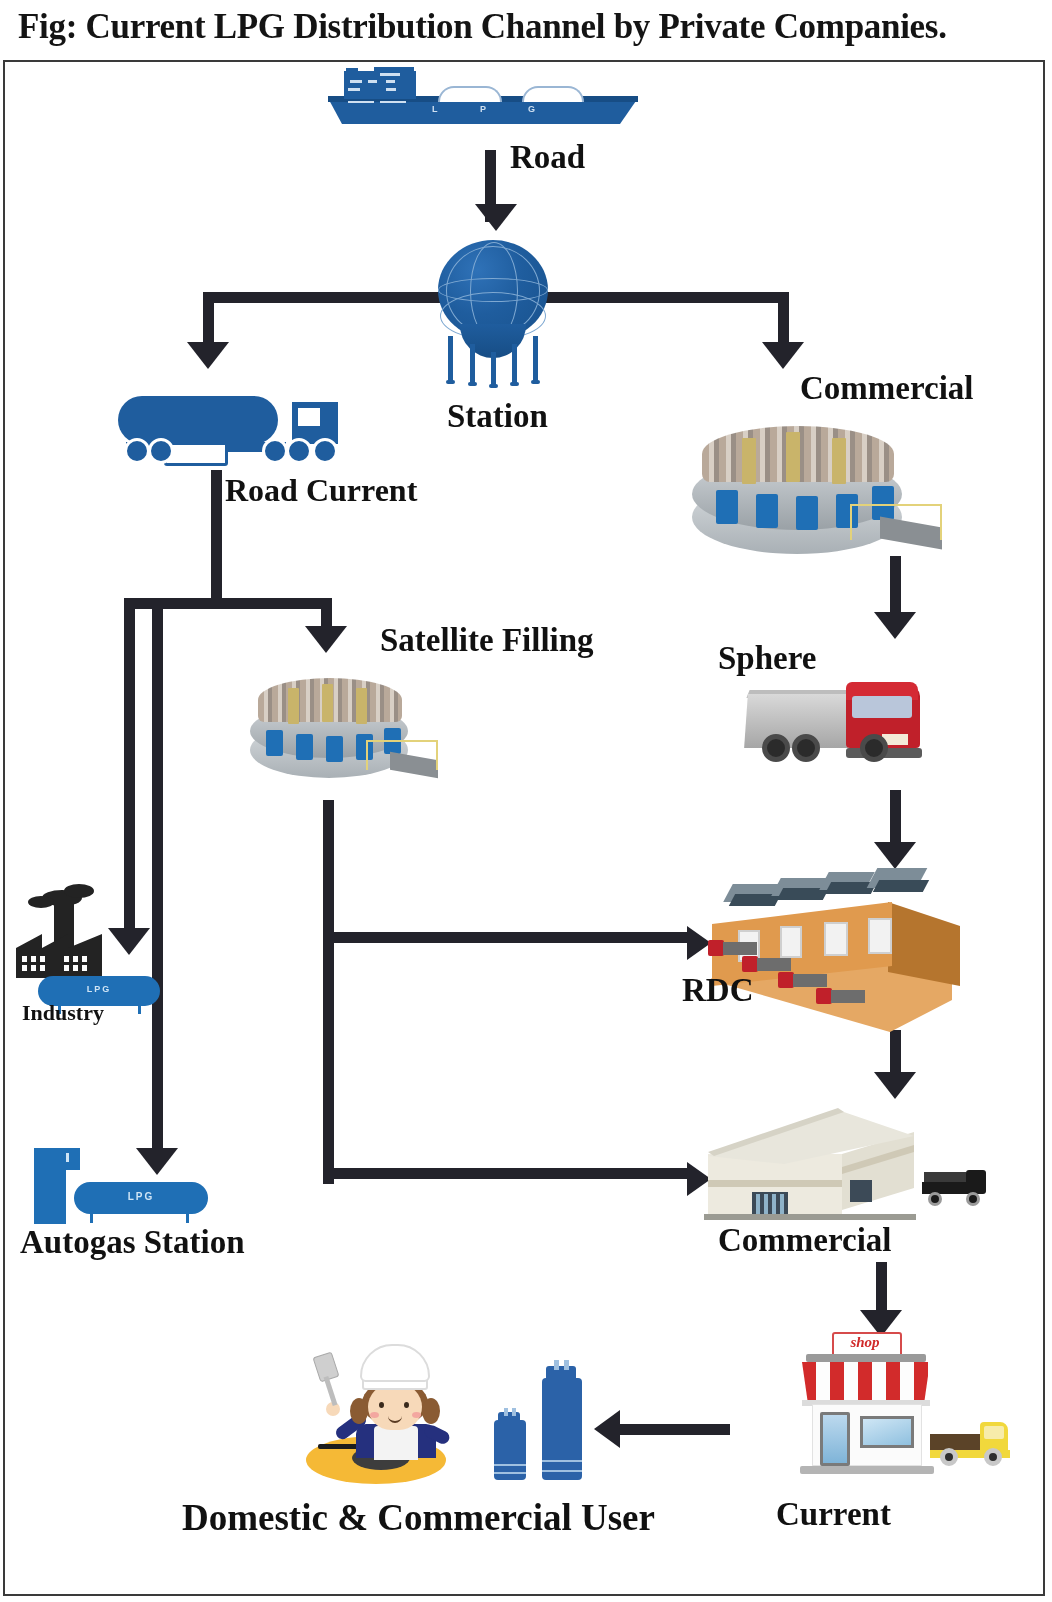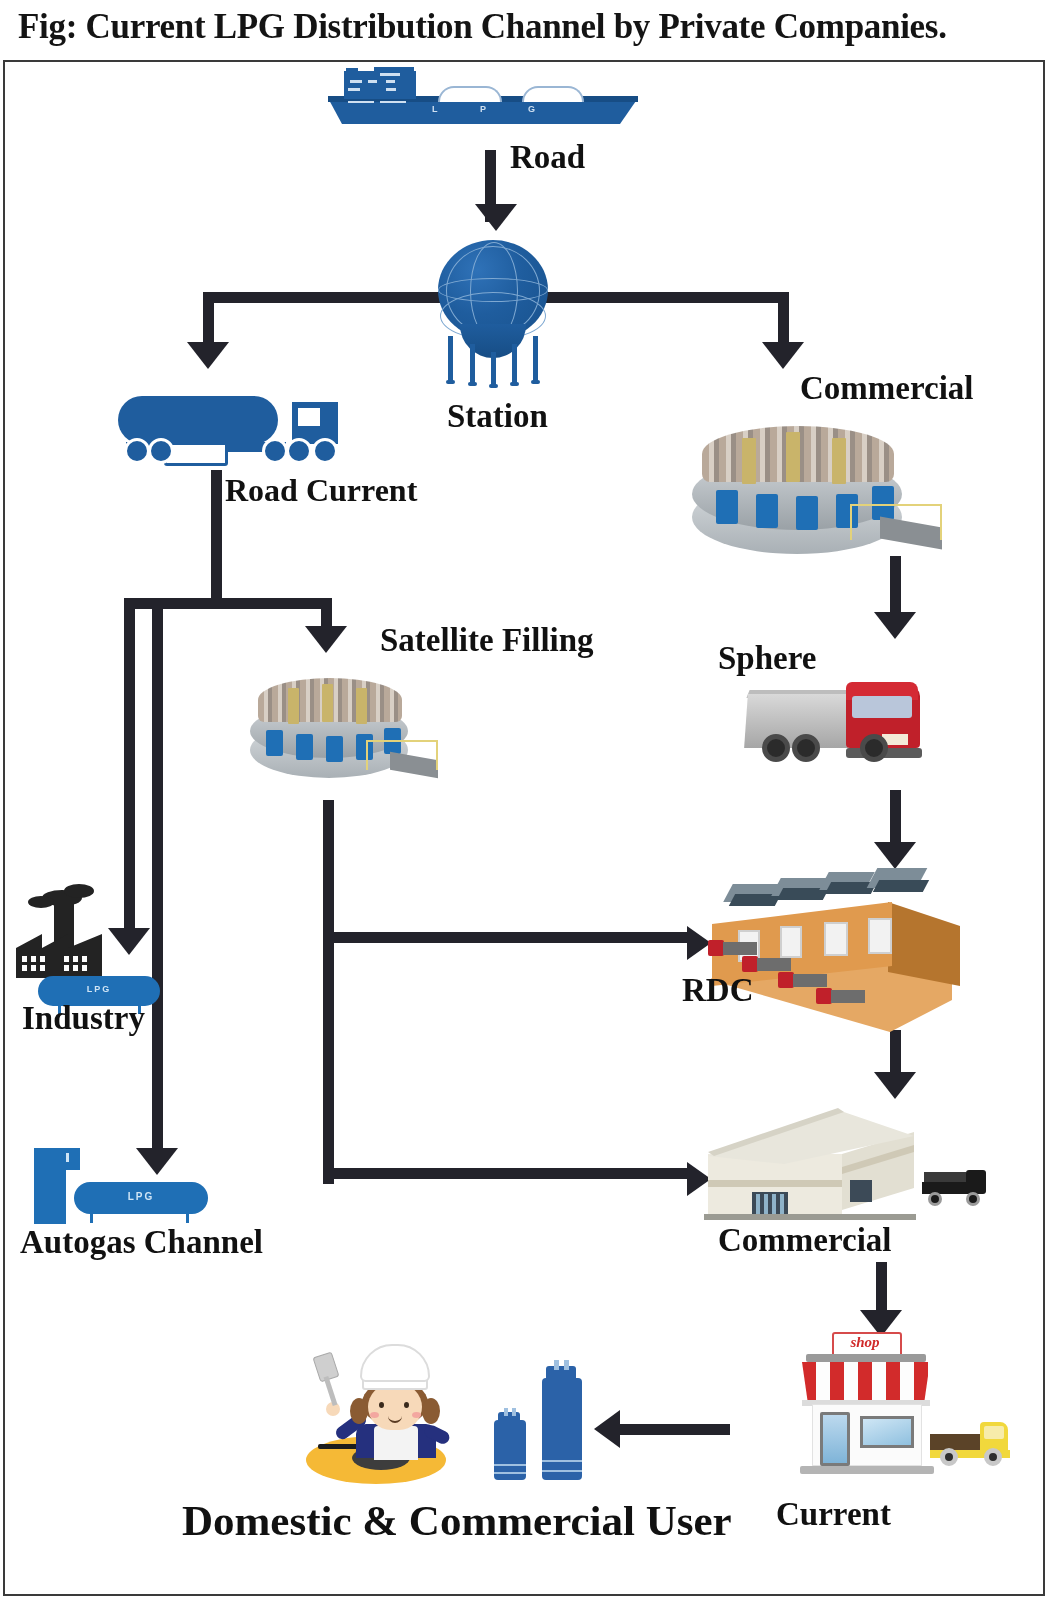--- a/index.html
+++ b/index.html
@@ -382,32 +382,32 @@
   <div class="in-win" style="left:65px;top:84px;"></div>
   <div class="in-win" style="left:74px;top:84px;"></div>
   <div class="in-win" style="left:56px;top:93px;"></div>
   <div class="in-win" style="left:65px;top:93px;"></div>
   <div class="in-win" style="left:74px;top:93px;"></div>
   <div class="in-tank"></div>
   <div class="in-tanktxt">LPG</div>
   <div class="in-foot" style="left:50px;top:132px;"></div>
   <div class="in-foot" style="left:130px;top:132px;"></div>
 </div>
-<div class="lbl" style="left:22px;top:1000px;font-size:33px;">Industry</div>
+<div class="lbl" style="left:22px;top:1000px;font-size:22px;">Industry</div>
 
 <div class="node" id="autogas-icon">
   <div class="ag-head"></div>
   <div class="ag-scr"></div>
   <div class="ag-disp"></div>
   <div class="ag-tank"></div>
   <div class="ag-tanktxt">LPG</div>
   <div class="ag-foot" style="left:62px;top:64px;"></div>
   <div class="ag-foot" style="left:158px;top:64px;"></div>
 </div>
-<div class="lbl" style="left:20px;top:1224px;font-size:33px;">Autogas Channel</div>
+<div class="lbl" style="left:20px;top:1224px;font-size:33px;">Autogas Station</div>
 
 <div class="node" id="rdc-icon">
   <div class="rdc-ground"></div>
   <div class="rdc-side"></div>
   <div class="rdc-wall"></div>
   <div class="rdc-roof2" style="left:26px;top:12px;width:46px;height:18px;"></div>
   <div class="rdc-roof" style="left:30px;top:22px;width:46px;height:12px;"></div>
   <div class="rdc-roof2" style="left:74px;top:6px;width:46px;height:18px;"></div>
   <div class="rdc-roof" style="left:78px;top:16px;width:46px;height:12px;"></div>
   <div class="rdc-roof2" style="left:122px;top:0px;width:46px;height:18px;"></div>
@@ -517,13 +517,13 @@
   </div>
   <div class="cyl">
     <div class="cy-collar" style="left:246px;top:30px;width:30px;height:14px;"></div>
     <div class="cy-valve" style="left:254px;top:24px;width:5px;height:10px;"></div>
     <div class="cy-valve" style="left:264px;top:24px;width:5px;height:10px;"></div>
     <div class="cy-body" style="left:242px;top:42px;width:40px;height:102px;"></div>
     <div class="cy-line" style="left:242px;top:124px;width:40px;"></div>
     <div class="cy-line" style="left:242px;top:134px;width:40px;"></div>
   </div>
 </div>
-<div class="lbl" style="left:182px;top:1496px;font-size:43px;">Domestic &amp; Commercial User</div>
+<div class="lbl" style="left:182px;top:1496px;font-size:37px;">Domestic &amp; Commercial User</div>
 
 </body></html>

